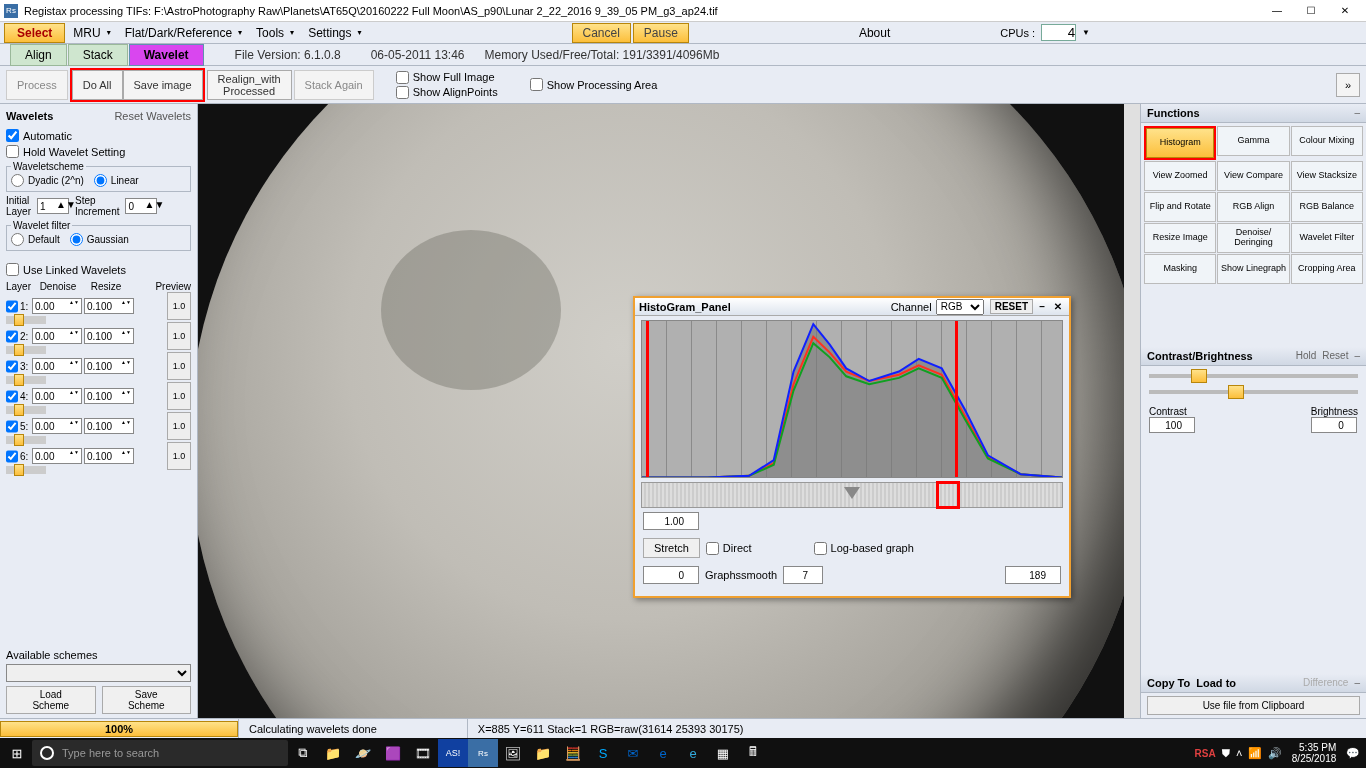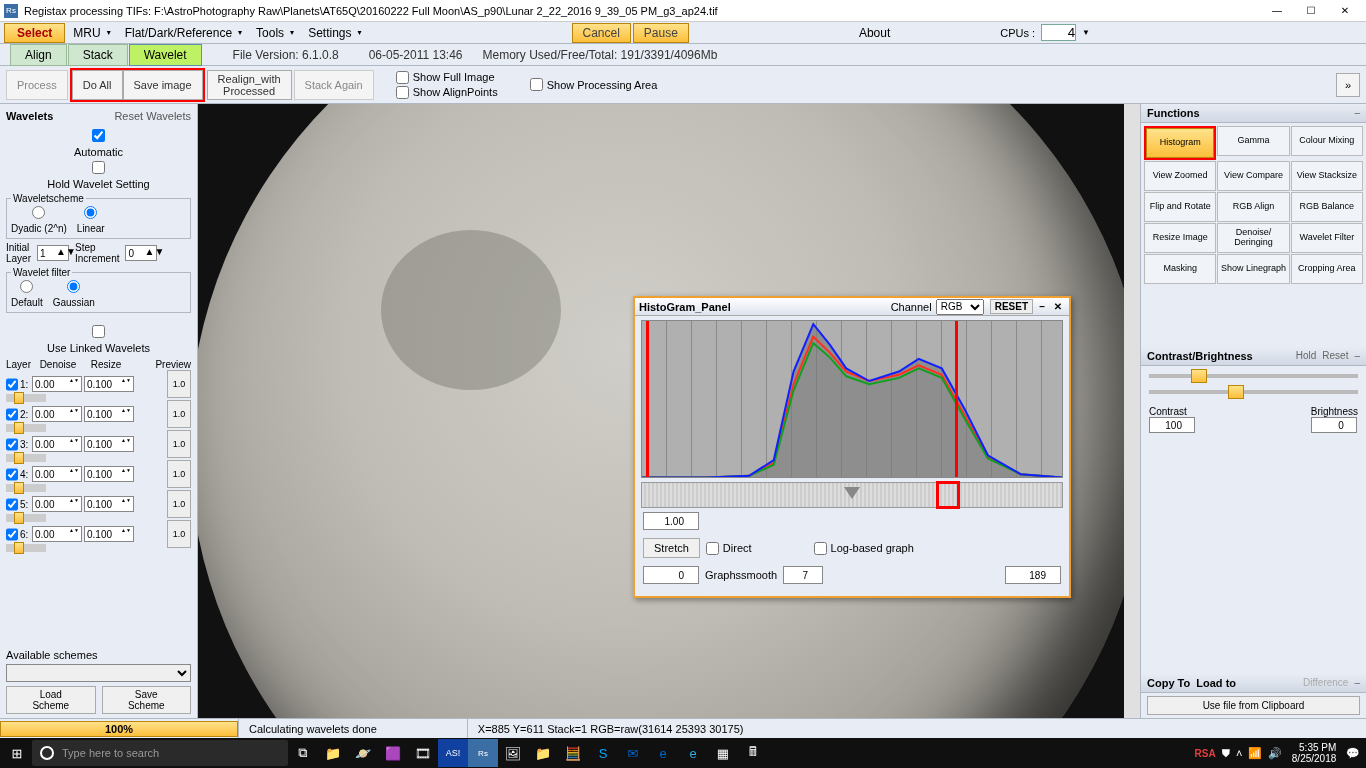--- a/index.html
+++ b/index.html
@@ -16,42 +16,42 @@
 .menubar .mbtn { padding: 2px 6px; font-size: 12px; display: inline-flex; align-items: center; gap: 3px; }
 .menubar .select { background: linear-gradient(#ffe28a,#fcbf3b); border: 1px solid #b8860b; color: #a00; font-weight: bold; padding: 2px 12px; }
 .menubar .cancel, .menubar .pause { background: linear-gradient(#ffe28a,#fcbf3b); border: 1px solid #b8860b; padding: 2px 10px; color: #444; }
 .arrow::after { content: "▾"; font-size: 8px; margin-left: 3px; }
 .cpus { display: flex; align-items: center; gap: 6px; }
 .cpus input { width: 35px; height: 17px; text-align: right; border: 1px solid #7a9; }
 
 
 .tabbar { height: 22px; background: #e8ecf4; display: flex; align-items: center; padding: 0 10px; border-bottom: 1px solid #b0b8c4; gap: 0; font-size: 12px; }
 .tabbar .tab { padding: 3px 14px; background: #cfe6cf; border: 1px solid #9ab89a; margin-right: 1px; }
-.tabbar .tab.active { background: #bef264; border-color: #6090b0; font-weight: normal; }
+.tabbar .tab.active { background: #d946ef; border-color: #6090b0; font-weight: bold; }
 .tabbar .info { margin-left: 30px; color: #333; }
 
 
 .actionbar { height: 38px; background: #e8ecf4; display: flex; align-items: center; padding: 2px 6px; border-bottom: 1px solid #b0b8c4; gap: 2px; }
 .actionbar .abtn { padding: 4px 10px; border: 1px solid #ccc; background: #f4f4f4; color: #888; height: 30px; display: flex; align-items: center; justify-content: center; font-size: 11px; }
 .actionbar .abtn.red { color: #c00000; }
 .actionbar .abtn.enabled { color: #333; border-color: #aaa; }
 .actionbar .redbox { border: 2px solid red; display: flex; }
 .actionbar .chkarea { margin-left: 20px; display: flex; flex-direction: column; gap: 2px; font-size: 11px; }
 .actionbar .chkarea label, .actionbar .chkarea2 label { display: flex; align-items: center; gap: 4px; }
 .actionbar .chkarea2 { margin-left: 30px; }
 .actionbar .more { margin-left: auto; width: 24px; height: 24px; border: 1px solid #aaa; background: #f4f4f4; display: flex; align-items: center; justify-content: center; }
 
 
 .main { display: flex; height: calc(100% - 22px - 22px - 22px - 38px - 20px - 30px); }
 
 
 .left { width: 198px; background: #e8ecf4; border-right: 1px solid #b0b8c4; padding: 4px 6px; display: flex; flex-direction: column; gap: 3px; font-size: 11px; }
 .left .header { display: flex; justify-content: space-between; font-weight: bold; padding: 2px 0 4px 0; }
 .left .header span:nth-child(2){ font-weight: normal; color: #555;}
-.left label { display: flex; align-items: center; gap: 4px; flex-direction: column; }
+.left label { display: flex; align-items: center; gap: 4px; }
 .left fieldset { border: 1px solid #b0b8c4; padding: 2px 0 4px 4px; font-size: 10px; }
 .left legend { font-size: 10px; padding: 0 2px; }
 .radio-row { display: flex; gap: 10px; }
 .layerhead { display: flex; font-size: 10px; padding: 2px 0; }
 .layerhead span:nth-child(1){width:28px;} .layerhead span:nth-child(2){width:48px;text-align:center;} .layerhead span:nth-child(3){width:48px;text-align:center;} .layerhead span:nth-child(4){flex:1;text-align:right;}
 .layerrow { display: flex; align-items: center; gap: 2px; height: 18px; }
 .layerrow input[type=checkbox]{width:12px;}
 .layerrow .lnum{width:10px;font-size:10px;}
 .layerrow .cell { width: 50px; height: 16px; border: 1px solid #888; background: #fff; font-size: 10px; display: flex; align-items: center; padding-left: 2px; position: relative; }
 .layerrow .cell .spin{ position:absolute; right:0; top:0; width:12px; height:100%; display:flex;flex-direction:column; font-size:5px; }

